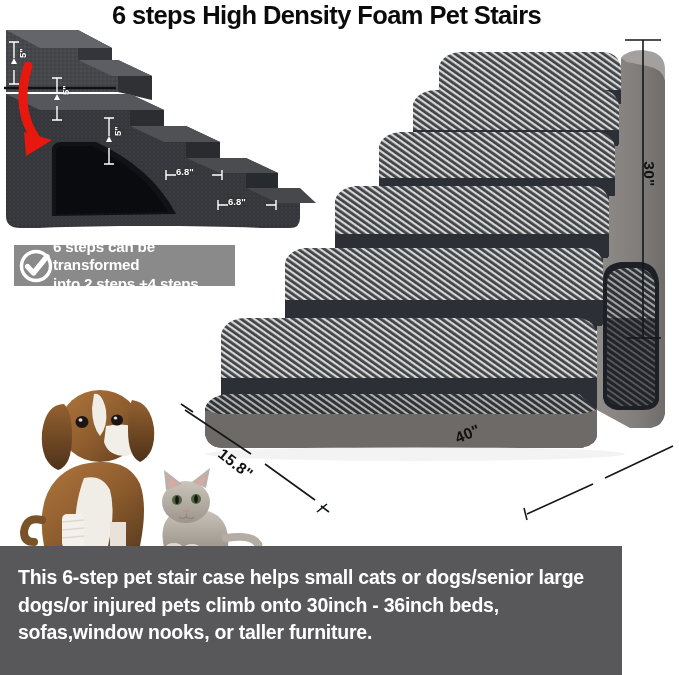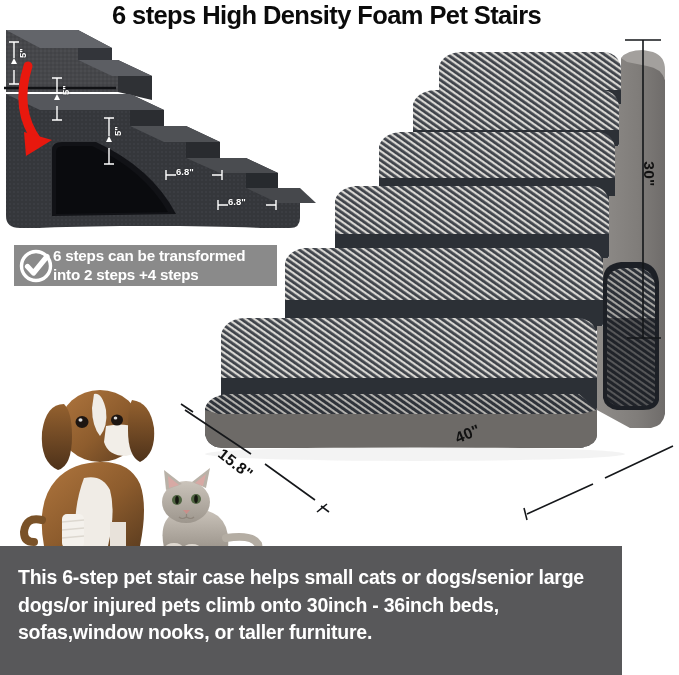--- a/index.html
+++ b/index.html
@@ -36,21 +36,21 @@
     font-weight:bold;
     letter-spacing:0px;
     white-space:nowrap;
     text-shadow:0 0 2px rgba(0,0,0,.55);
   }
   .dimlabel.rot { transform:rotate(-90deg); transform-origin:0 0; }
 
   
   .badge {
     position:absolute;
-    left:14px; top:245px; width:263px; height:41px;
+    left:14px; top:245px; width:221px; height:41px;
     background:#8a8a8a;
     display:flex; align-items:center;
     padding-left:3px;
   }
   .badge-check { width:38px; height:38px; flex:0 0 38px; position:relative; }
   .badge-text {
     color:#ffffff;
     font-size:15.2px;
     font-weight:bold;
     line-height:18.5px;

